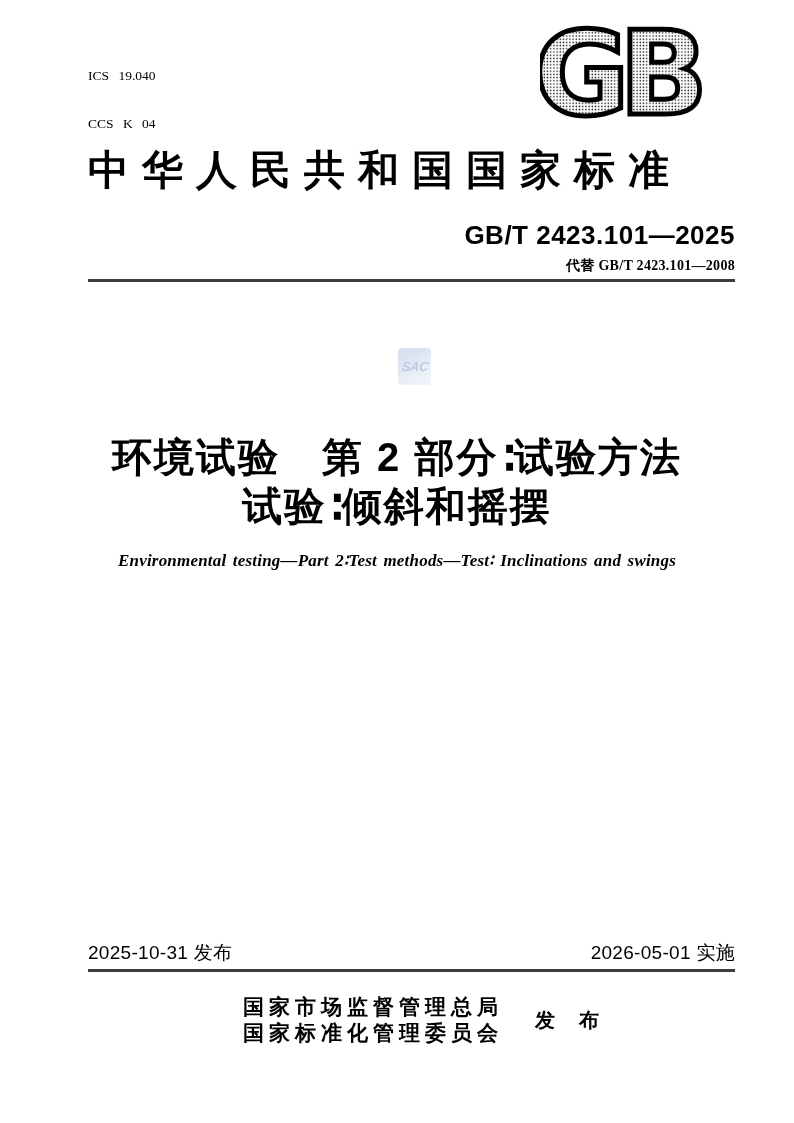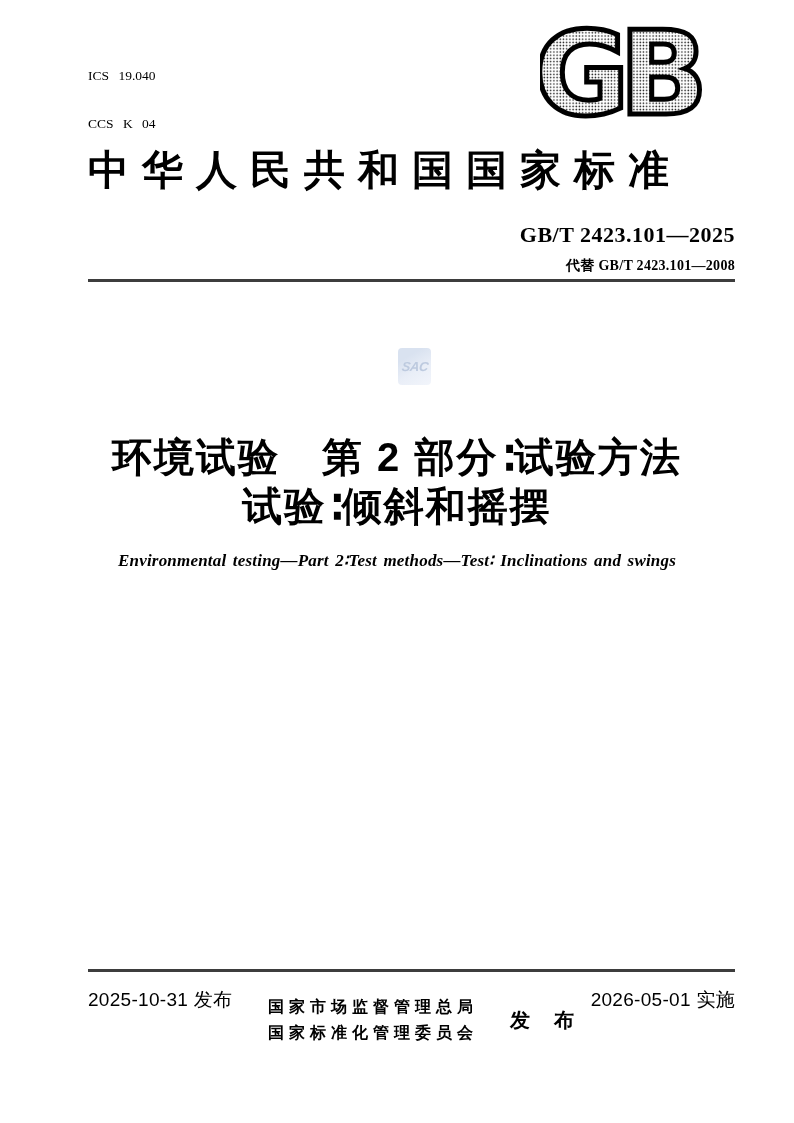--- a/index.html
+++ b/index.html
@@ -25,22 +25,22 @@
   
   .national-title {
     position:absolute; left:88px; top:146px; width:650px;
     font-family:"Liberation Serif", serif;
     font-weight:bold; font-size:41px; line-height:48px;
     letter-spacing:13px; white-space:nowrap;
   }
   
   .stdno-block { position:absolute; right:59px; top:222px; text-align:right; }
   .std-number {
-    font-family:Liberation Serif, serif;
-    font-weight:bold; font-size:22px; line-height:26px; letter-spacing:0.5px;
+    font-family:Liberation Sans, sans-serif;
+    font-weight:bold; font-size:26px; line-height:26px; letter-spacing:0.5px;
   }
   .std-replaces {
     margin-top:9px;
     font-family:"Liberation Serif", serif;
     font-weight:bold; font-size:14px; line-height:18px; letter-spacing:0.3px;
   }
   .rule { position:absolute; left:88px; width:647px; height:3px; background:#3d3d3d; }
   .rule-top { top:279px; }
   .rule-bottom { top:969px; }
   
@@ -69,31 +69,31 @@
     font-family:"Liberation Serif", serif;
     font-weight:bold; font-size:17px; letter-spacing:0.2px; word-spacing:2px;
     white-space:nowrap;
     font-style:italic;
   }
   
   .dates-row {
     position:absolute; left:88px; width:647px; top:941px;
     display:flex; justify-content:space-between;
     font-family:"Liberation Sans", sans-serif;
-    font-size:19px; line-height:24px; letter-spacing:0.3px;margin-top:47px;
+    font-size:19px; line-height:24px; letter-spacing:0.3px;
   }
   
   .publisher-block {
     position:absolute; left:0; right:0; top:994px;
     display:flex; justify-content:center; align-items:center;
     transform:translateX(25px);
   }
   .issuer-lines {
     font-family:"Liberation Serif", serif;
-    font-weight:bold; font-size:16px; line-height:26px;
+    font-weight:bold; font-size:21px; line-height:26px;
     letter-spacing:5px; white-space:nowrap;
   }
   .publish-label {
     margin-left:32px;
     font-family:"Liberation Sans", sans-serif;
     font-weight:bold; font-size:20px; letter-spacing:2px; white-space:pre;
   }
 </style>
 </head>
 <body>

